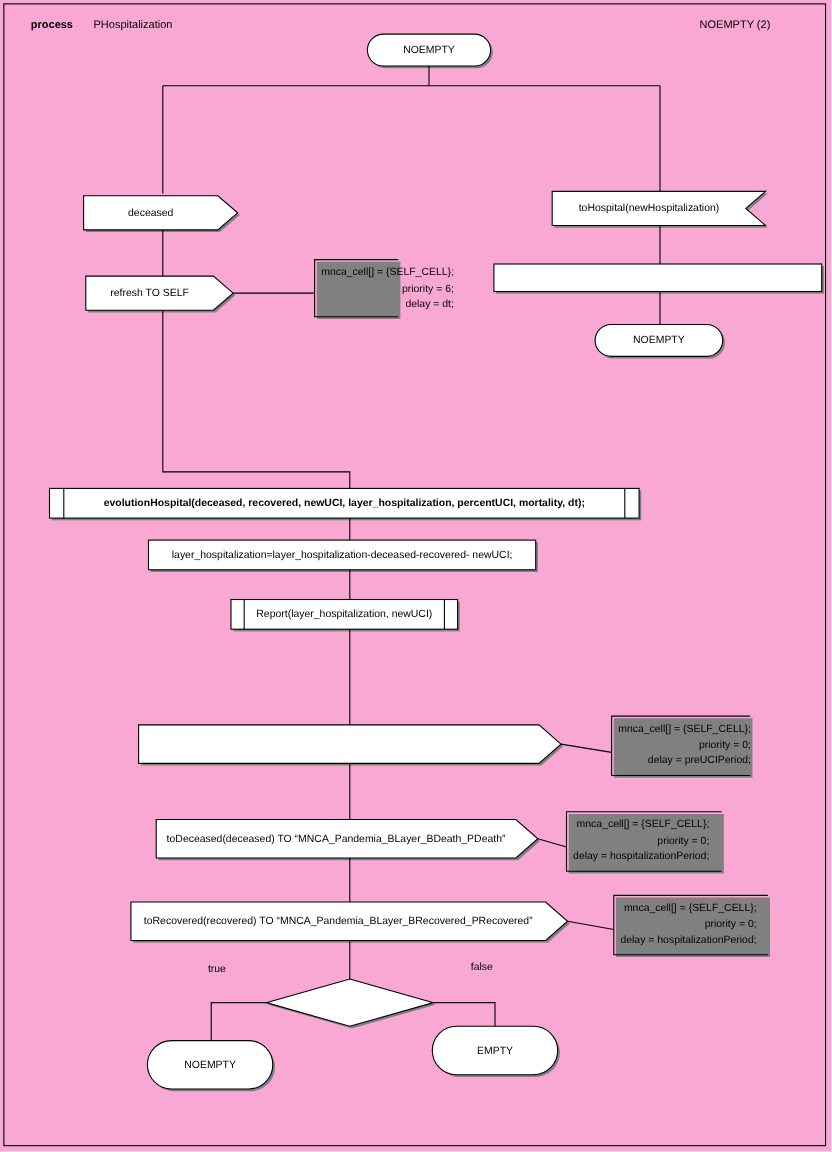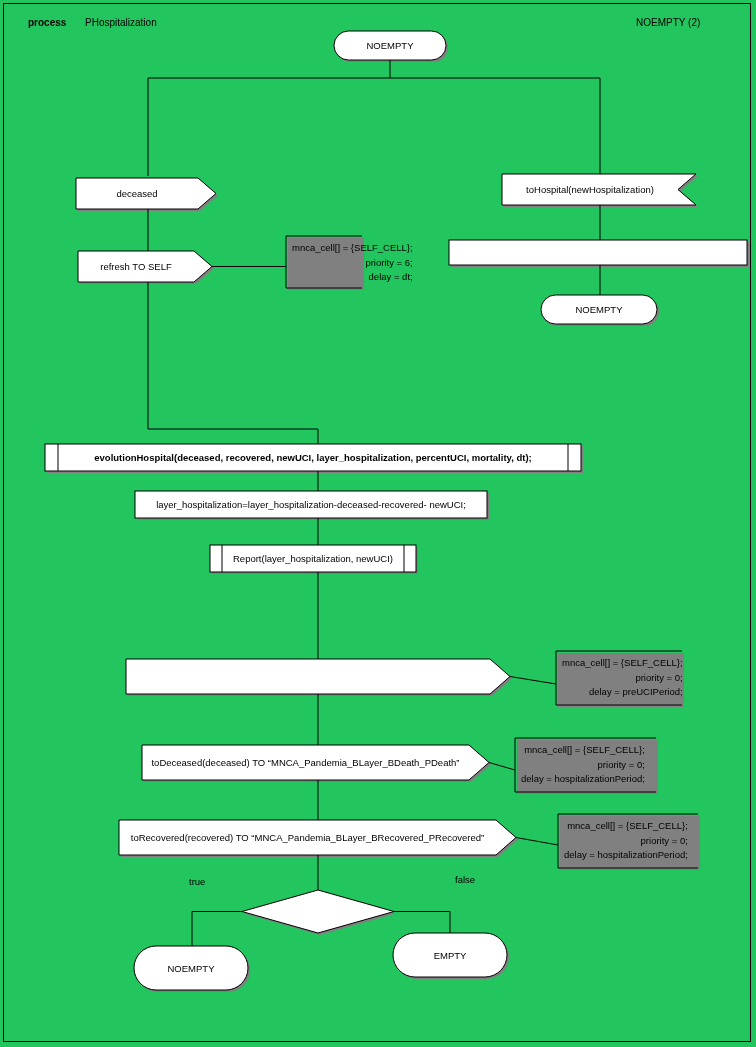--- a/index.html
+++ b/index.html
@@ -4,21 +4,21 @@
 <style>
   html, body {
     margin: 0;
     padding: 0;
     background: #ffffff;
   }
   #canvas {
     position: relative;
     width: 756px;
     height: 1047px;
-    background: #22c55e;
+    background: #f9a8d4;
     font-family: "Liberation Sans", sans-serif;
     overflow: hidden;
   }
   .page-border {
     position: absolute;
     left: 3px;
     top: 3px;
     width: 748px;
     height: 1039px;
     border: 1px solid #000000;
@@ -244,19 +244,19 @@
   <div class="node-text" style="left:119px; top:820px; width:377px; height:35px;">toRecovered(recovered) TO “MNCA_Pandemia_BLayer_BRecovered_PRecovered”</div>
 
   <div class="cmt-text" style="left:564px; top:819px;">
     <div>mnca_cell[] = {SELF_CELL};</div>
     <div>priority = 0;</div>
     <div>delay = hospitalizationPeriod;</div>
   </div>
 
 
   <div class="branch-lbl" style="left:189px; top:876px;">true</div>
-  <div class="branch-lbl" style="left:428px; top:874px;margin-left:27px;">false</div>
+  <div class="branch-lbl" style="left:428px; top:874px;">false</div>
 
   <div class="node-text" style="left:134px; top:946px; width:114px; height:44px;">NOEMPTY</div>
 
   <div class="node-text" style="left:393px; top:933px; width:114px; height:44px;">EMPTY</div>
 
 </div>
 
 </body></html>

